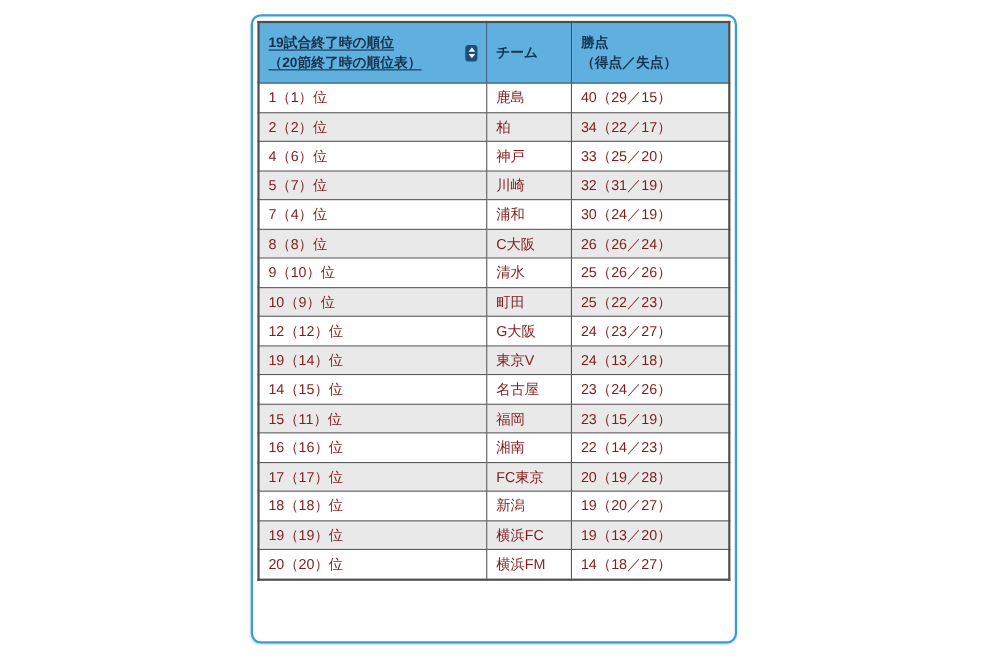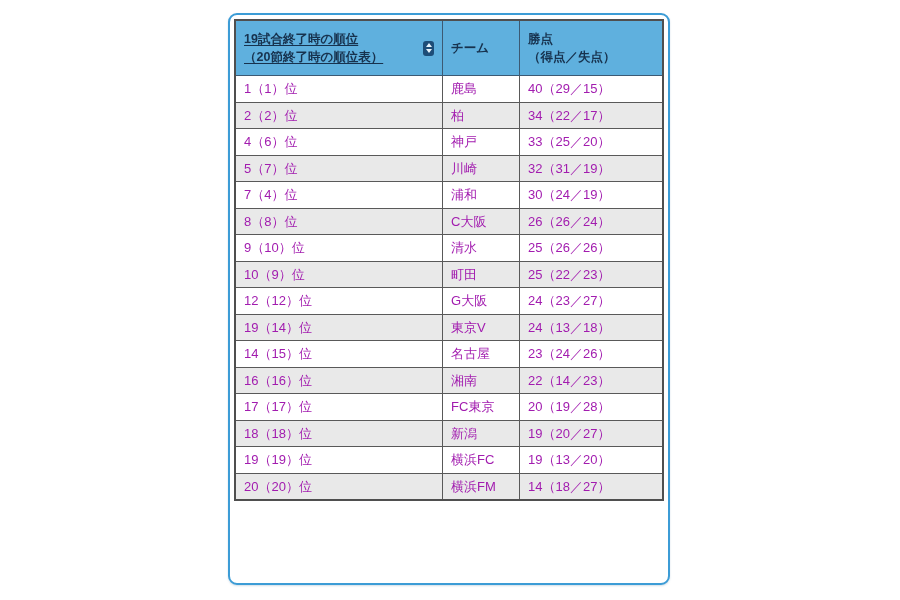--- a/index.html
+++ b/index.html
@@ -20,21 +20,21 @@
   col.c-rank{width:48.5%;}
   col.c-team{width:18%;}
   col.c-points{width:33.5%;}
   th{
     background:#5fb0de;color:#17324e;text-align:left;vertical-align:middle;
     font-size:12.5px;font-weight:700;line-height:1.45;
     padding:5px 8px;height:44px;
     border:1px solid #3c5a74;
   }
   td{
-    font-size:13px;font-weight:500;color:#a21caf;
+    font-size:13px;font-weight:500;color:#7f1d1d;
     padding:0 8px;height:25.5px;vertical-align:middle;
     border:1px solid #595959;white-space:nowrap;overflow:hidden;
     line-height:25.5px;
   }
   tbody tr:nth-child(even){background:#e9e9e9;}
   tbody tr:nth-child(odd){background:#ffffff;}
   .th-flex{display:flex;align-items:center;justify-content:space-between;}
   .th-link{text-decoration:underline;text-underline-offset:2px;cursor:pointer;}
   .sort-icon{
     flex:0 0 auto;margin-left:6px;width:11px;height:15px;border-radius:3px;
@@ -128,20 +128,25 @@
           <td>19（14）位</td>
           <td>東京V</td>
           <td>24（13／18）</td>
         </tr>
         <tr>
           <td>14（15）位</td>
           <td>名古屋</td>
           <td>23（24／26）</td>
         </tr>
         <tr>
+          <td>15（11）位</td>
+          <td>福岡</td>
+          <td>23（15／19）</td>
+        </tr>
+        <tr>
           <td>16（16）位</td>
           <td>湘南</td>
           <td>22（14／23）</td>
         </tr>
         <tr>
           <td>17（17）位</td>
           <td>FC東京</td>
           <td>20（19／28）</td>
         </tr>
         <tr>

